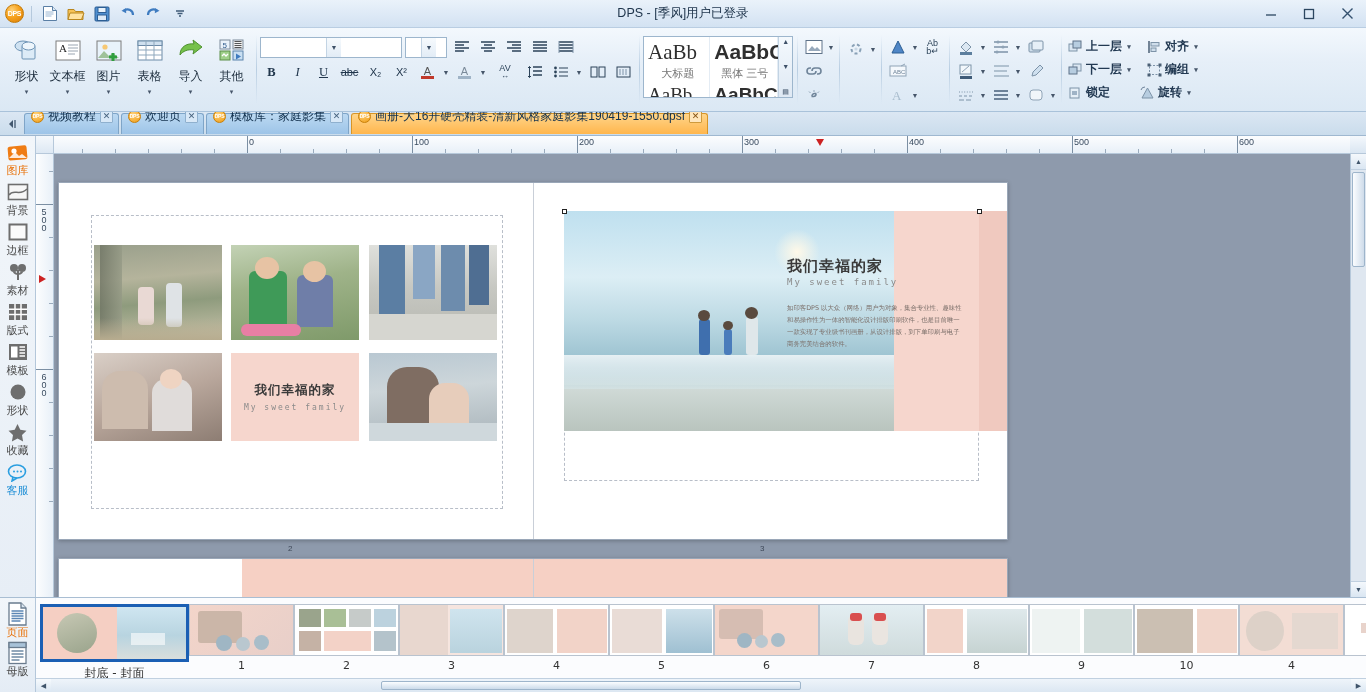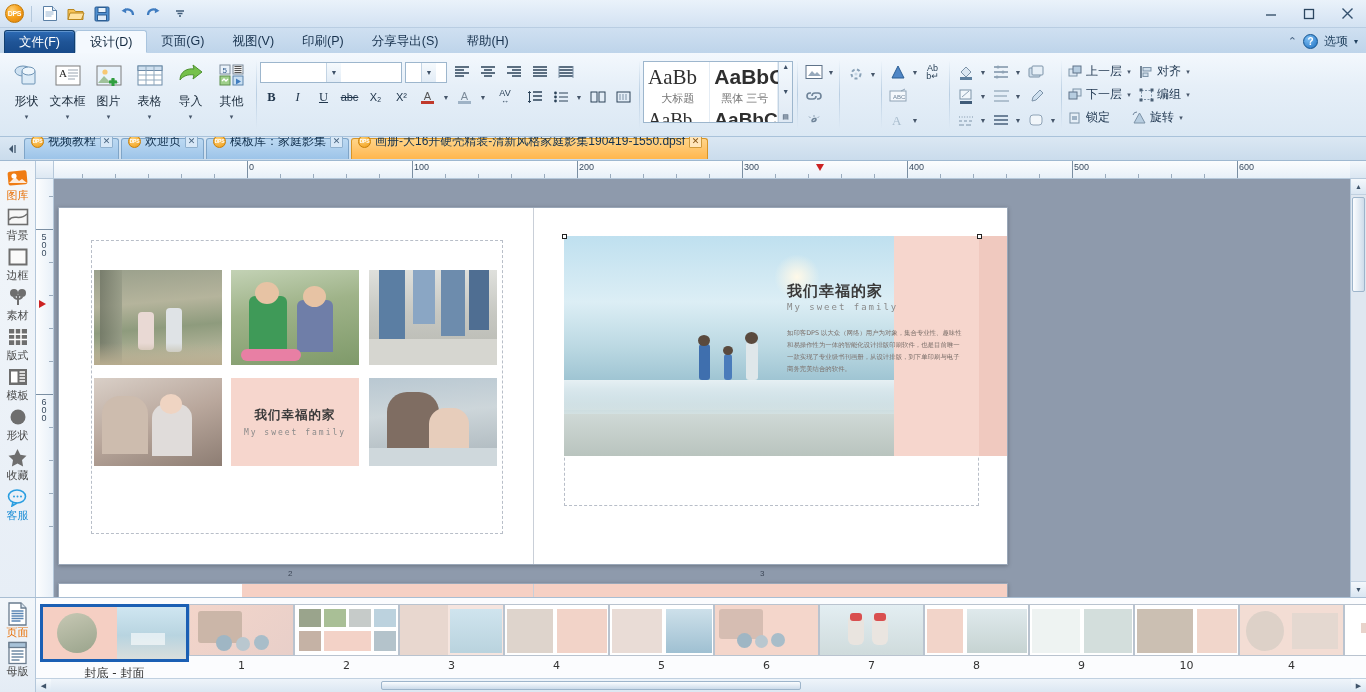--- a/index.html
+++ b/index.html
@@ -105,21 +105,21 @@
   .gcell .gbig{ font-size:21px; color:#2f2f2f; font-family:"Liberation Serif",serif; line-height:24px; white-space:nowrap;}
   .gcell.b .gbig{ font-family:"Liberation Sans",sans-serif; font-weight:bold; }
   .gcell .gsub{ font-size:11px; color:#777; text-align:center; margin-top:2px; }
   .gcell .gbig2{ font-size:19px; color:#2f2f2f; font-family:"Liberation Serif",serif; margin-top:3px; }
   .gscroll { width:14px; background:linear-gradient(180deg,#f4f9fd,#dfe9f4); border-left:1px solid #c2d3e3;
              display:flex; flex-direction:column; justify-content:space-between; align-items:center; padding:1px 0; }
   .gscroll div{ font-size:7px; color:#3e5168; }
 
   .sbtn { width:25px; height:22px; display:flex; align-items:center; justify-content:center; cursor:pointer; border-radius:2px; }
   .arrgrp { display:flex; flex-direction:column; gap:2px; padding-top:6px; }
-  .arrrow { display:flex; align-items:center; gap:0; }
+  .arrrow { display:flex; align-items:center; gap:8px;font-weight:bold; }
   .arrbtn { height:21px; display:flex; align-items:center; gap:3px; padding:0 3px; cursor:pointer; border-radius:2px; font-size:12px; color:#223952;}
 
   
   .doctabs {
     height:24px; min-height:24px; display:flex; align-items:center; gap:2px;
     background:linear-gradient(180deg,#dbe7f3,#cadcec); border-bottom:1px solid #9fb8d0; padding-left:2px;
   }
   .tabscroll{ width:20px; height:20px; display:flex;align-items:center;justify-content:center; color:#42586f; cursor:pointer; font-size:11px;}
   .dtab {
     height:21px; display:flex; align-items:center; gap:4px; padding:0 5px 16px 6px;
@@ -288,54 +288,40 @@
             <path d="M12 4.5C8 2 3 4 3 9" stroke="#3f7cc0" stroke-width="2.2" fill="none"></path>
             <path d="M14.5 4.8l-4.5-2.6-.2 5z" fill="#3f7cc0"></path>
           </svg>
       </div>
       <div class="qbtn">
         <svg width="12" height="12" viewBox="0 0 12 12">
             <path d="M2 3h8M3.5 5.5h5M5 8h2" stroke="#3f5b78" stroke-width="1.4"></path>
           </svg>
       </div>
     </div>
+    <div class="titlecenter">DPS - [季风]用户已登录</div>
     <div class="wctrls">
       <div class="wbtn">
         <svg width="12" height="12" viewBox="0 0 12 12">
             <path d="M1 7h10" stroke="#2b4660" stroke-width="1.3"></path>
           </svg>
       </div>
       <div class="wbtn">
         <svg width="12" height="12" viewBox="0 0 12 12">
             <rect x="1.5" y="1.5" width="9" height="9" fill="none" stroke="#2b4660" stroke-width="1.3"></rect>
           </svg>
       </div>
       <div class="wbtn close">
         <svg width="13" height="13" viewBox="0 0 13 13">
             <path d="M1.5 1.5l10 10M11.5 1.5l-10 10" stroke="currentColor" stroke-width="1.4"></path>
           </svg>
       </div>
     </div>
   </div>
 
-  <div class="menubar">
-    <div class="menuitem file">文件(F)</div>
-    <div class="menuitem active">设计(D)</div>
-    <div class="menuitem">页面(G)</div>
-    <div class="menuitem">视图(V)</div>
-    <div class="menuitem">印刷(P)</div>
-    <div class="menuitem">分享导出(S)</div>
-    <div class="menuitem">帮助(H)</div>
-    <div class="menuright">
-      <span style="font-size:11px;color:#4a6584;">⌃</span>
-      <span class="helpcircle">?</span>
-      <span>选项</span>
-      <span style="font-size:8px;">▾</span>
-    </div>
-  </div>
 
   <div class="ribbon">
 
     <div class="rgroup">
       <div class="bigbtn">
         <div class="bigicon">
           <svg width="30" height="26" viewBox="0 0 30 26">
             <ellipse cx="11" cy="8" rx="8" ry="5" fill="#cfe2f2" stroke="#6d93b5"></ellipse>
             <rect x="10" y="8" width="13" height="13" rx="1" fill="#dcebf7" stroke="#6d93b5"></rect>
             <ellipse cx="16.5" cy="8" rx="6.5" ry="4" fill="#eef6fc" stroke="#6d93b5"></ellipse>

